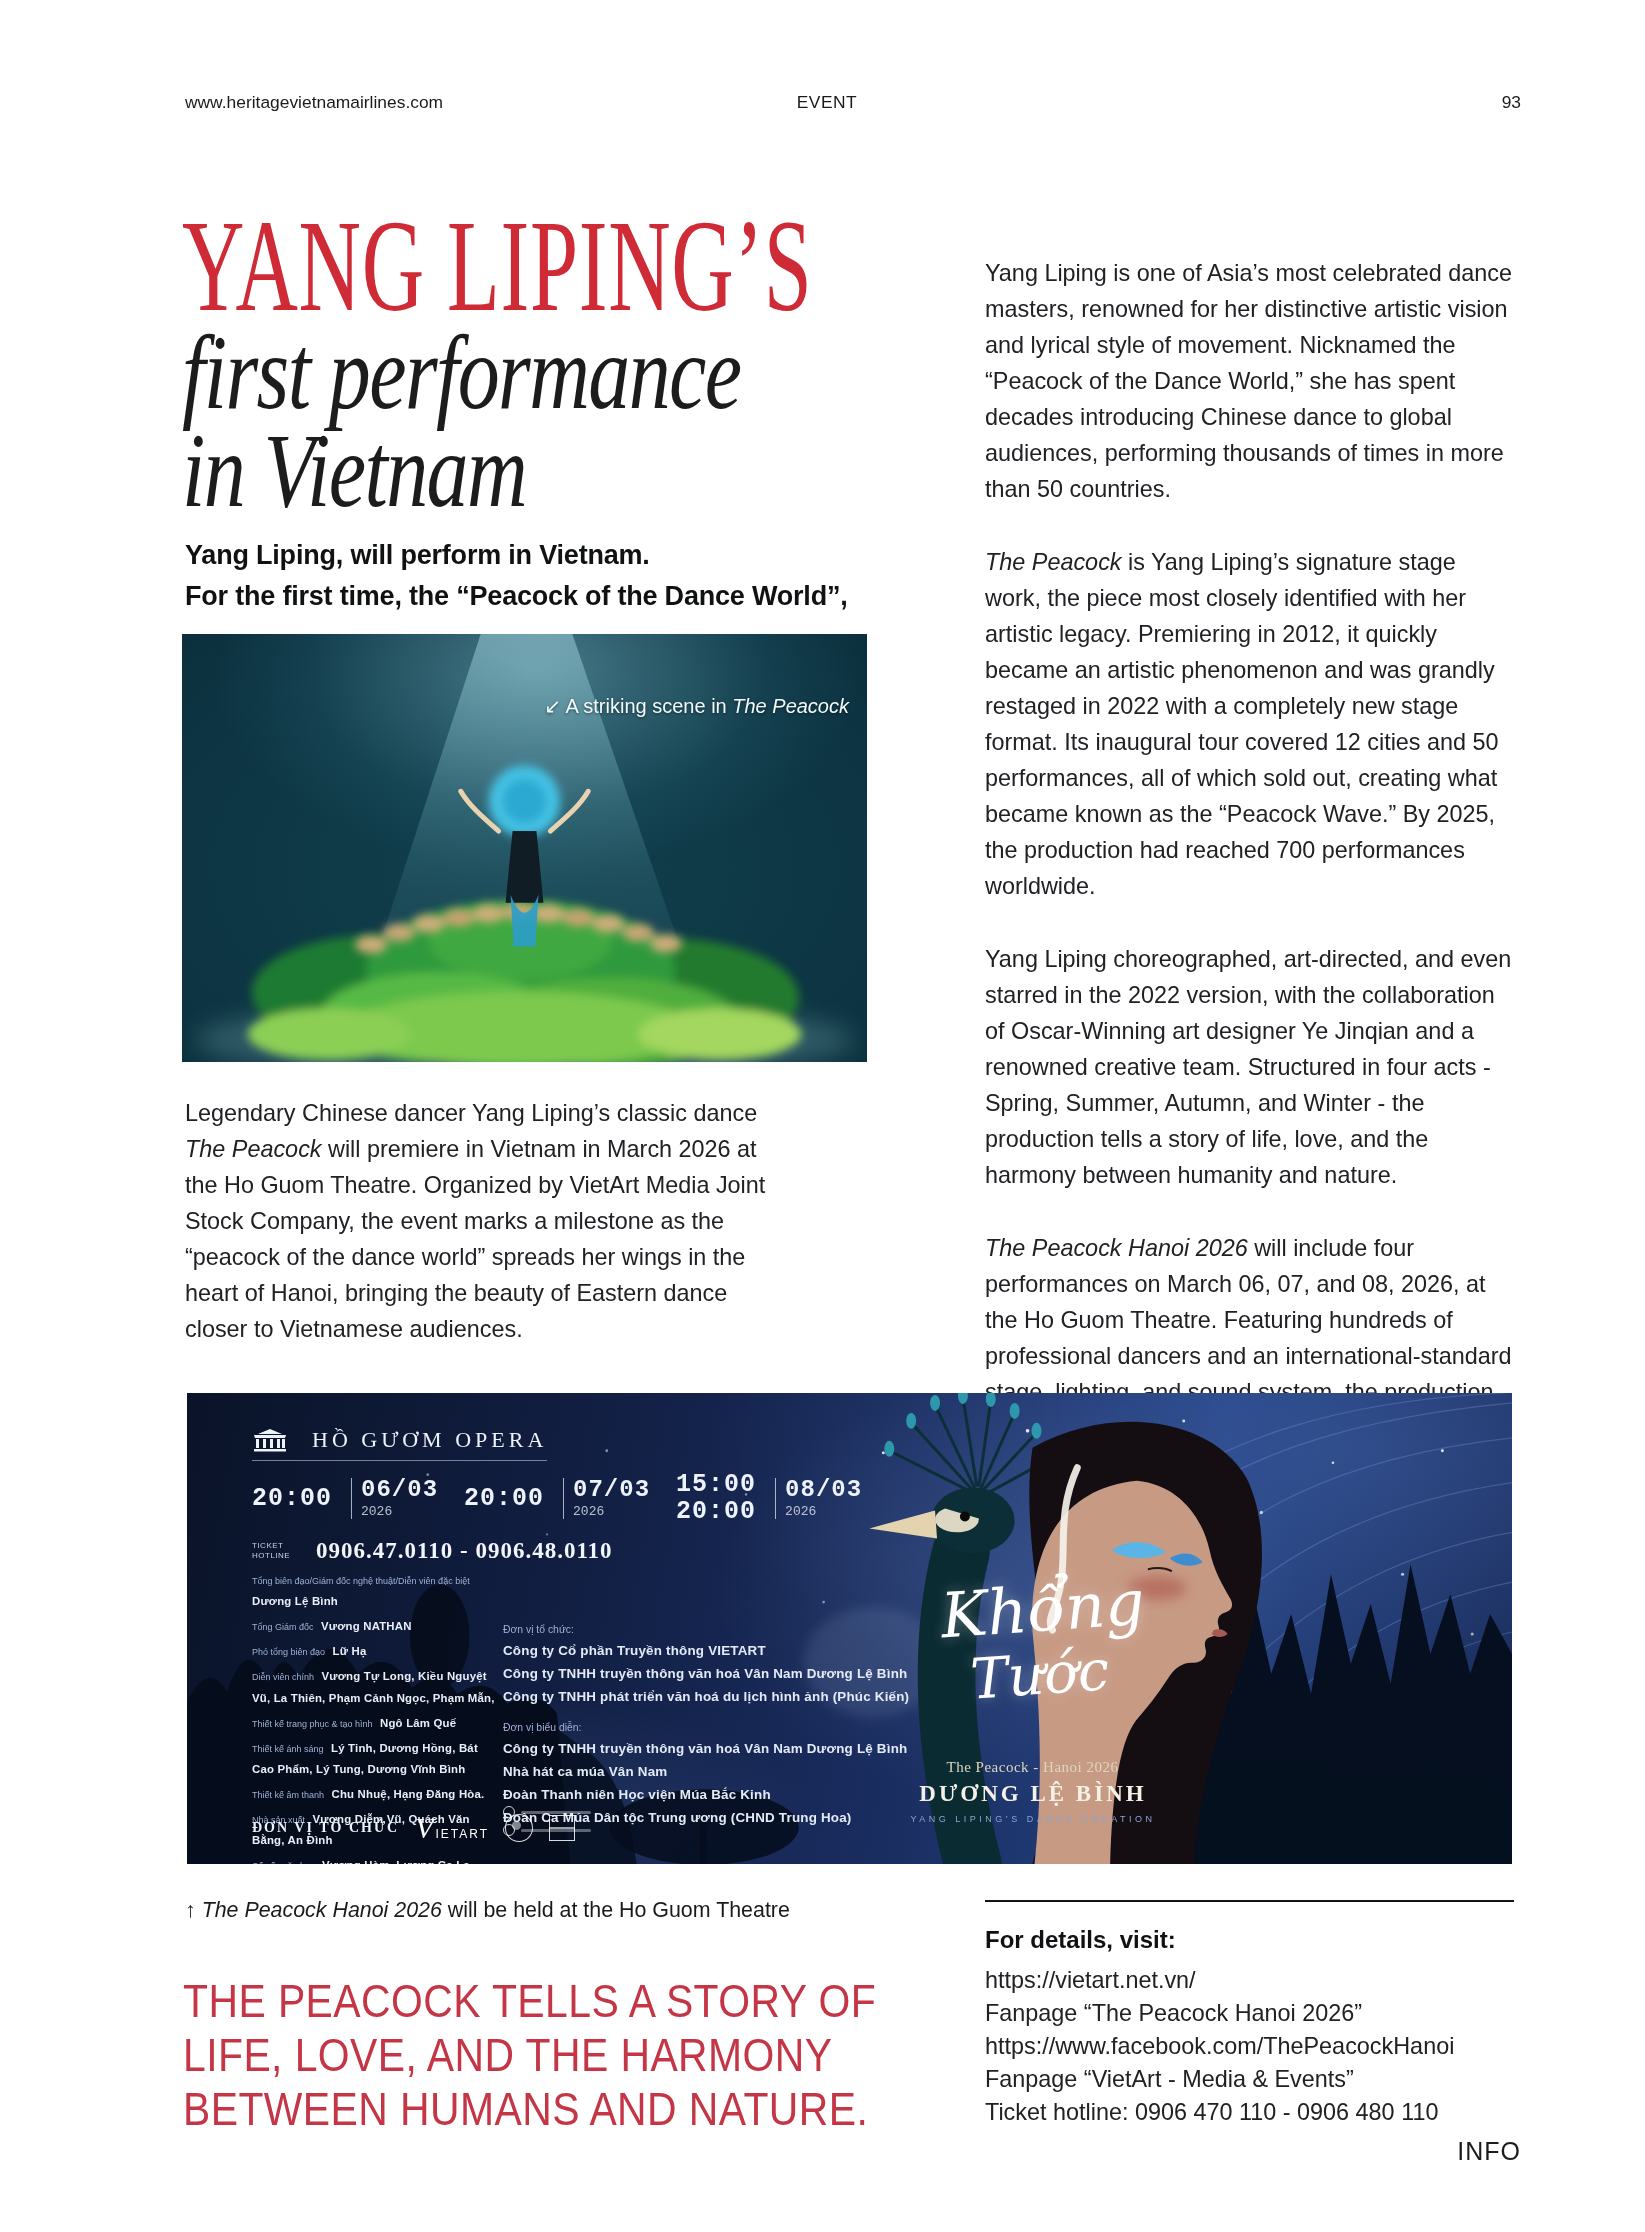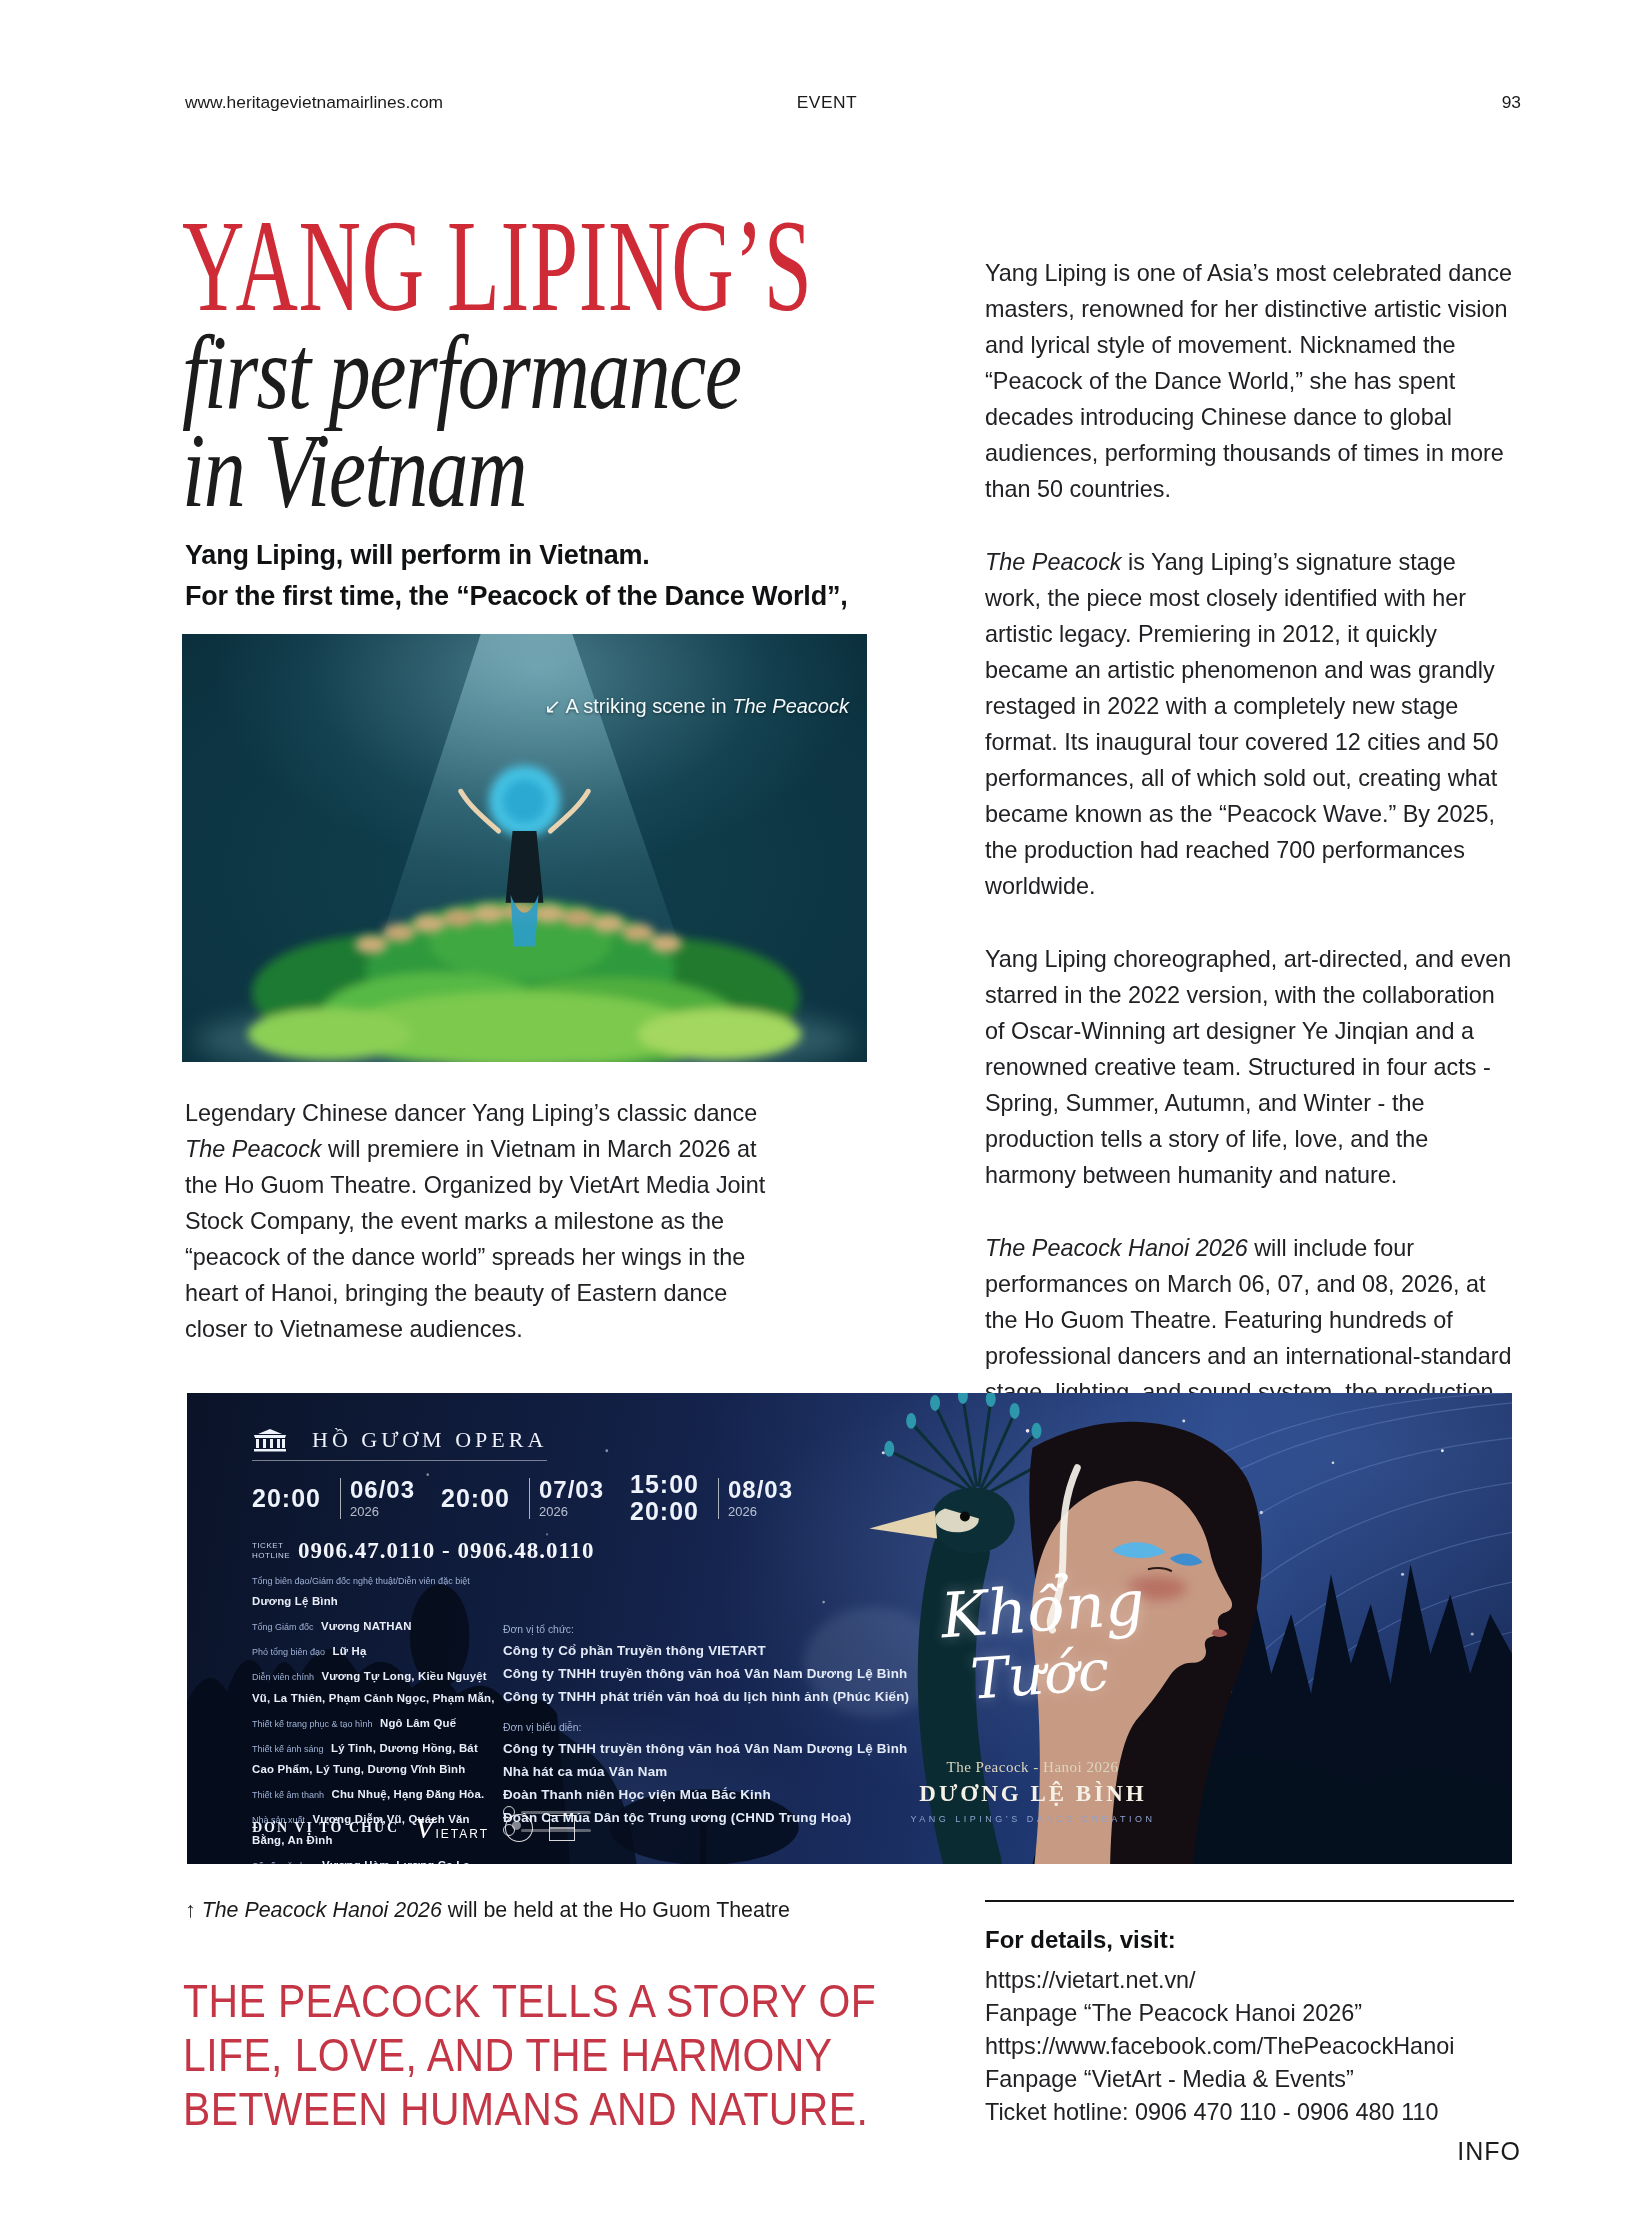--- a/index.html
+++ b/index.html
@@ -46,28 +46,28 @@
       radial-gradient(ellipse 517px 169px at 16% 90%, rgba(110,150,215,.22), transparent 80%),
       linear-gradient(100deg,#0a1328 0%,#111e41 28%,#1a2d60 55%,#23407e 74%,#142550 100%);}
   .poster svg.poster-art{position:absolute;inset:0;width:100%;height:100%;z-index:1;}
   .poster .ov{position:absolute;z-index:2;}
 
   .p-venue{left:65px;top:34px;display:flex;align-items:flex-end;gap:24px;
       font-family:"Liberation Serif",serif;font-size:22px;letter-spacing:4px;color:#eef2fb;
       border-bottom:1px solid rgba(255,255,255,.45);padding-bottom:7px;}
   .p-venue svg{width:36px;height:24px;}
 
-  .p-shows{left:65px;top:78px;display:flex;gap:26px;font-family:Liberation Sans, sans-serif;}
+  .p-shows{left:65px;top:78px;display:flex;gap:26px;font-family:Liberation Mono, monospace;}
   .show{display:flex;align-items:center;}
   .show-times div{font-size:25px;font-weight:700;line-height:27px;letter-spacing:1px;}
   .show-date{border-left:1.5px solid rgba(255,255,255,.65);padding-left:9px;margin-left:19px;}
   .show-date .sd{font-size:24px;font-weight:700;line-height:24px;letter-spacing:1px;}
   .show-date .sy{font-size:13px;opacity:.75;margin-top:2px;}
 
-  .p-hotline{left:65px;top:145px;display:flex;align-items:center;gap:6px;}
+  .p-hotline{left:65px;top:145px;display:flex;align-items:center;gap:24px;}
   .ph-label{width:40px;font-size:8px;line-height:1.2;letter-spacing:0.5px;color:#c8d2e8;text-transform:uppercase;}
   .ph-num{font-family:"Liberation Serif",serif;font-size:23px;font-weight:700;letter-spacing:1px;color:#f2f5fb;}
 
   .p-credits{left:65px;top:175px;width:251px;}
   .credit{margin-bottom:4px;line-height:1.32;}
   .credit .cl{font-size:9px;color:#9fb0d4;margin-right:3px;}
   .credit .cv{font-size:11.4px;font-weight:700;color:#e9eef9;letter-spacing:0.2px;}
 
   .p-org{left:65px;bottom:22px;display:flex;align-items:center;gap:16px;}
   .p-org .olabel{font-family:"Liberation Serif",serif;font-size:14px;font-weight:700;letter-spacing:2px;}

